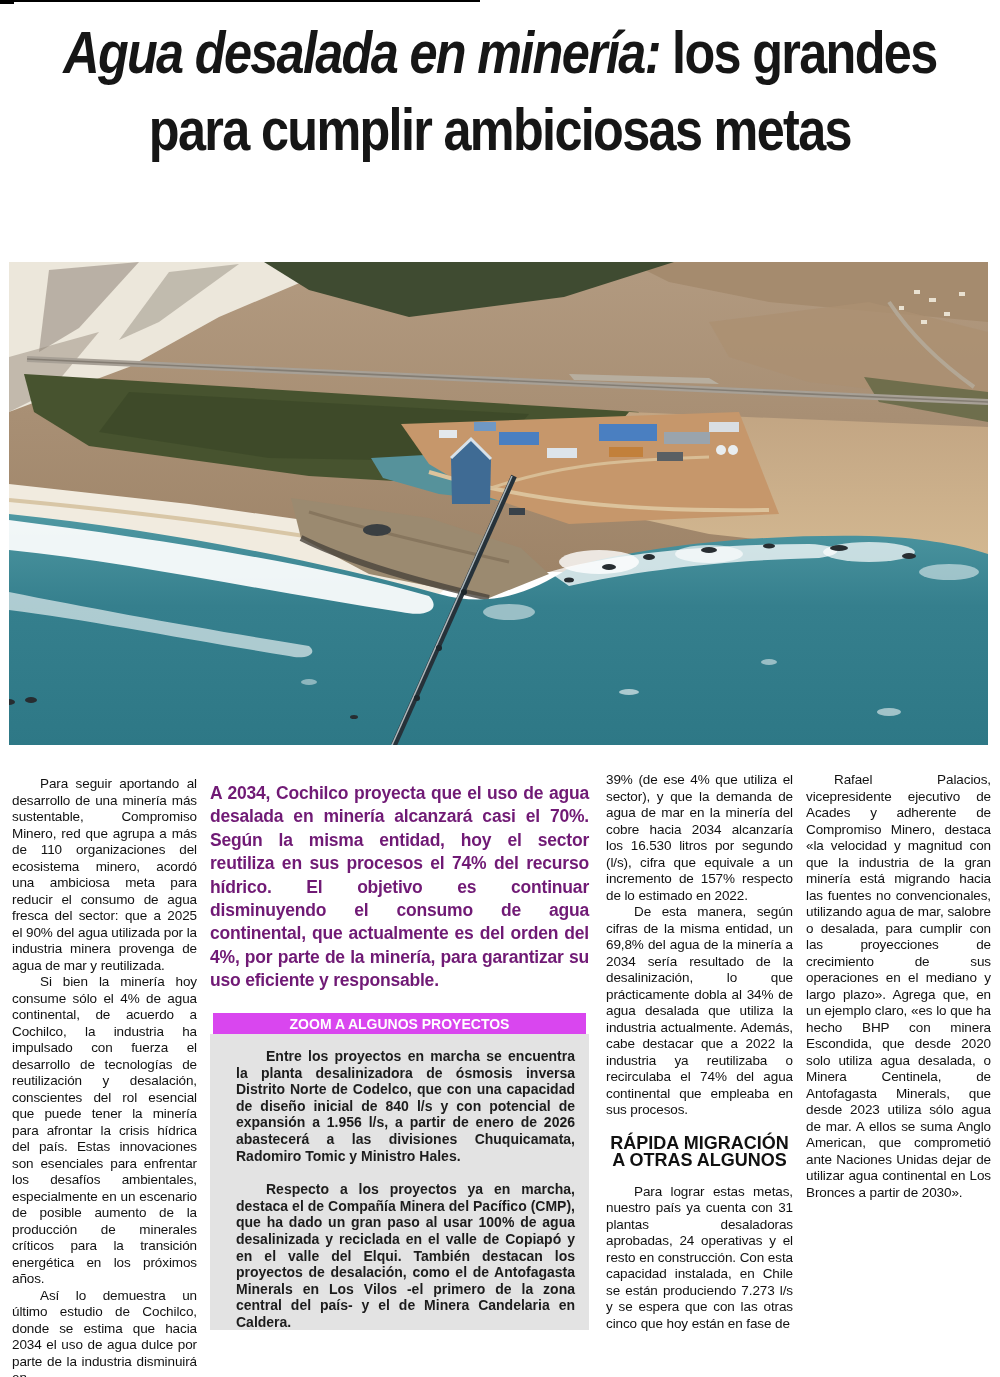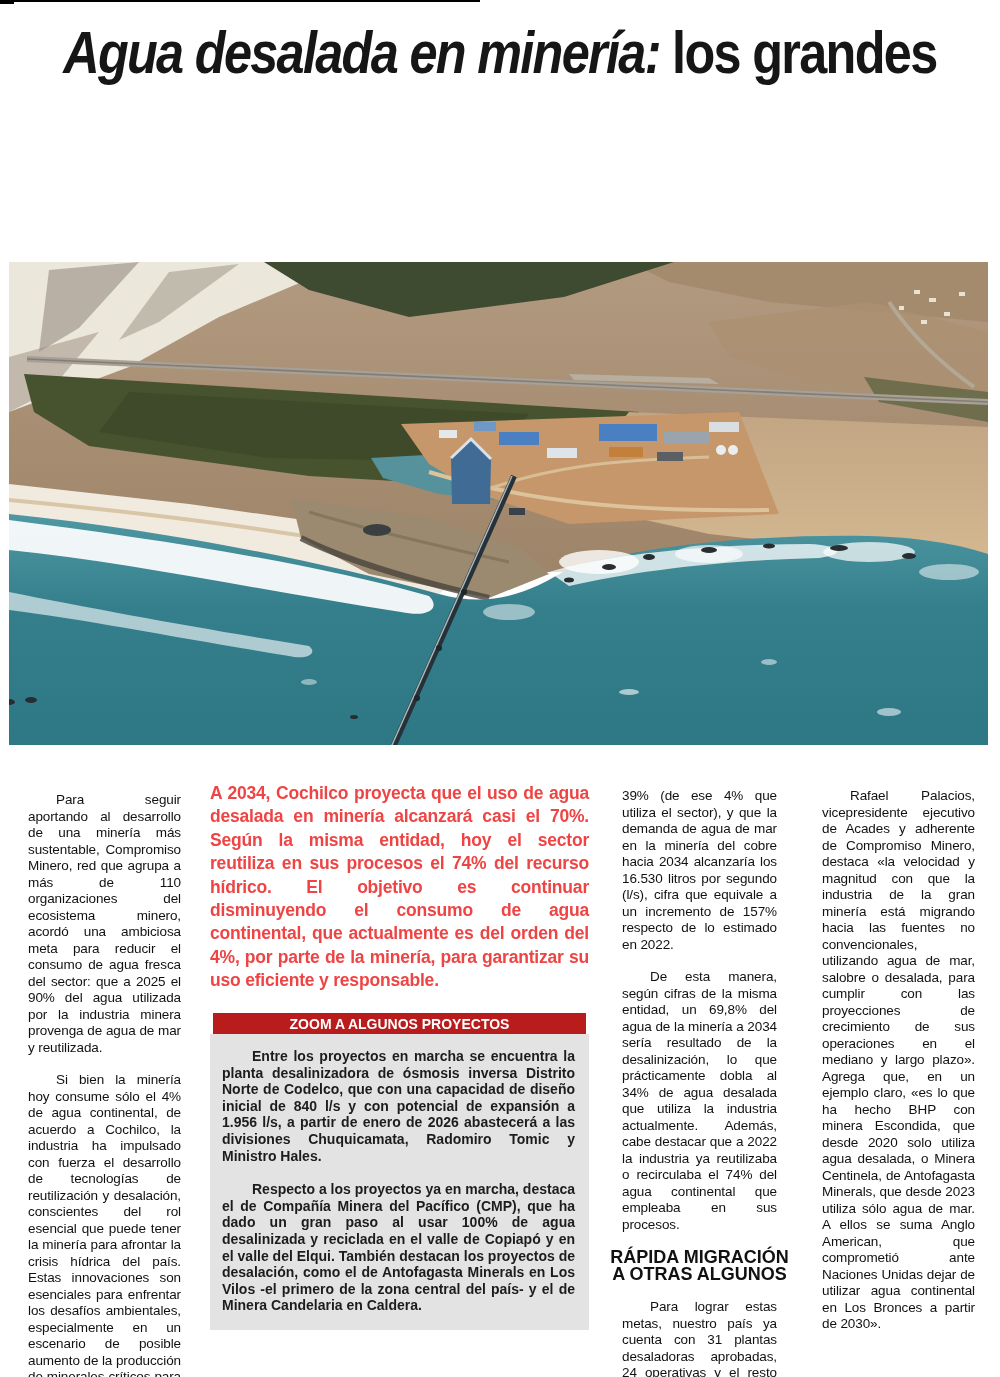--- a/index.html
+++ b/index.html
@@ -22,64 +22,67 @@
     transform:scaleX(0.84);transform-origin:center;color:#161616;
   }
   .h-italic{font-style:italic;}
 
   
   .photo-wrap{position:absolute;left:9px;top:262px;width:979px;height:483px;overflow:hidden;}
   .photo-wrap svg{display:block;width:100%;height:100%;}
 
   
   .col{position:absolute;text-align:justify;font-size:13.5px;line-height:16.5px;letter-spacing:-0.1px;}
-  .col p{margin:16px;text-indent:28px;}
+  .col p{margin:0;text-indent:28px;}
   .col p.noindent{text-indent:0;}
   .col1{left:12px;top:776px;width:185px;}
   .col3{left:606px;top:772px;width:187px;}
   .col4{left:806px;top:772px;width:185px;}
 
   .subhead{
     text-align:center;font-weight:bold;font-size:18px;line-height:17px;
     margin:16px 0 15px 0;letter-spacing:0;
   }
   .subhead div{text-indent:0;}
 
   
   .lead{
     position:absolute;left:210px;top:782px;width:379px;
     font-weight:bold;font-size:17.5px;line-height:23.4px;
-    text-align:justify;letter-spacing:-0.2px;color:#ef4444;
+    text-align:justify;letter-spacing:-0.2px;color:#701a75;
   }
 
   
   .zoom-bar{
     position:absolute;left:213px;top:1013px;width:373px;height:21px;
-    background:#b91c1c;color:#ffffff;font-weight:bold;font-size:14px;
+    background:#d946ef;color:#ffffff;font-weight:bold;font-size:14px;
     display:flex;align-items:center;justify-content:center;letter-spacing:0;
   }
   .zoom-box{
     position:absolute;left:210px;top:1034px;width:379px;height:296px;
-    background:#e3e3e3;padding:14px 14px 0 12px;
+    background:#e3e3e3;padding:14px 14px 0 26px;
     font-weight:bold;font-size:14px;line-height:16.6px;text-align:justify;
     color:#1c1c1c;
   }
   .zoom-box p{margin:0 0 17px 0;text-indent:30px;}
 </style>
 </head>
 <body data-interactable="false">
 
 <div class="corner-mark" data-interactable="false"></div>
 <div class="top-line" data-interactable="false"></div>
 
 <div class="headline" data-interactable="false">
   <div class="h-line" data-interactable="false">
     <div class="h-inner">
       <span class="h-italic" data-interactable="false">Agua desalada en minería:</span><span data-interactable="false"> los grandes</span>
     </div>
+  </div>
+  <div class="h-line" data-interactable="false">
+    <div class="h-inner">para cumplir ambiciosas metas</div>
   </div>
 </div>
 
 <div class="photo-wrap" data-interactable="false" role="img" aria-label="Vista aérea de una planta desalinizadora en la costa con tubería que entra al mar">
   <svg viewBox="0 0 979 483" preserveAspectRatio="none" data-interactable="false">
     <defs>
       <linearGradient id="gHill" x1="0" y1="0" x2="0" y2="1">
         <stop offset="0" stop-color="#b29a80"></stop>
         <stop offset="1" stop-color="#9e8468"></stop>
       </linearGradient>
@@ -226,18 +229,18 @@
   <p data-interactable="false">Respecto a los proyectos ya en marcha, destaca el de Compañía Minera del Pacífico (CMP), que ha dado un gran paso al usar 100% de agua desalinizada y reciclada en el valle de Copiapó y en el valle del Elqui. También destacan los proyectos de desalación, como el de Antofagasta Minerals en Los Vilos -el primero de la zona central del país- y el de Minera Candelaria en Caldera.</p>
 </div>
 
 <div class="col col3" data-interactable="false">
   <p class="noindent" data-interactable="false">39% (de ese 4% que utiliza el sector), y que la demanda de agua de mar en la minería del cobre hacia 2034 alcanzaría los 16.530 litros por segundo (l/s), cifra que equivale a un incremento de 157% respecto de lo estimado en 2022.</p>
   <p data-interactable="false">De esta manera, según cifras de la misma entidad, un 69,8% del agua de la minería a 2034 sería resultado de la desalinización, lo que prácticamente dobla al 34% de agua desalada que utiliza la industria actualmente. Además, cabe destacar que a 2022 la industria ya reutilizaba o recirculaba el 74% del agua continental que empleaba en sus procesos.</p>
   <div class="subhead" data-interactable="false">
     <div data-interactable="false">RÁPIDA MIGRACIÓN</div>
     <div data-interactable="false">A OTRAS ALGUNOS</div>
   </div>
-  <p data-interactable="false">Para lograr estas metas, nuestro país ya cuenta con 31 plantas desaladoras aprobadas, 24 operativas y el resto en construcción. Con esta capacidad instalada, en Chile se están produciendo 7.362 l/s y se espera que con las otras cinco que hoy están en fase de</p>
+  <p data-interactable="false">Para lograr estas metas, nuestro país ya cuenta con 31 plantas desaladoras aprobadas, 24 operativas y el resto en construcción. Con esta capacidad instalada, en Chile se están produciendo 7.273 l/s y se espera que con las otras cinco que hoy están en fase de</p>
 </div>
 
 <div class="col col4" data-interactable="false">
   <p data-interactable="false">Rafael Palacios, vicepresidente ejecutivo de Acades y adherente de Compromiso Minero, destaca «la velocidad y magnitud con que la industria de la gran minería está migrando hacia las fuentes no convencionales, utilizando agua de mar, salobre o desalada, para cumplir con las proyecciones de crecimiento de sus operaciones en el mediano y largo plazo». Agrega que, en un ejemplo claro, «es lo que ha hecho BHP con minera Escondida, que desde 2020 solo utiliza agua desalada, o Minera Centinela, de Antofagasta Minerals, que desde 2023 utiliza sólo agua de mar. A ellos se suma Anglo American, que comprometió ante Naciones Unidas dejar de utilizar agua continental en Los Bronces a partir de 2030».</p>
 </div>
 
 </body></html>

